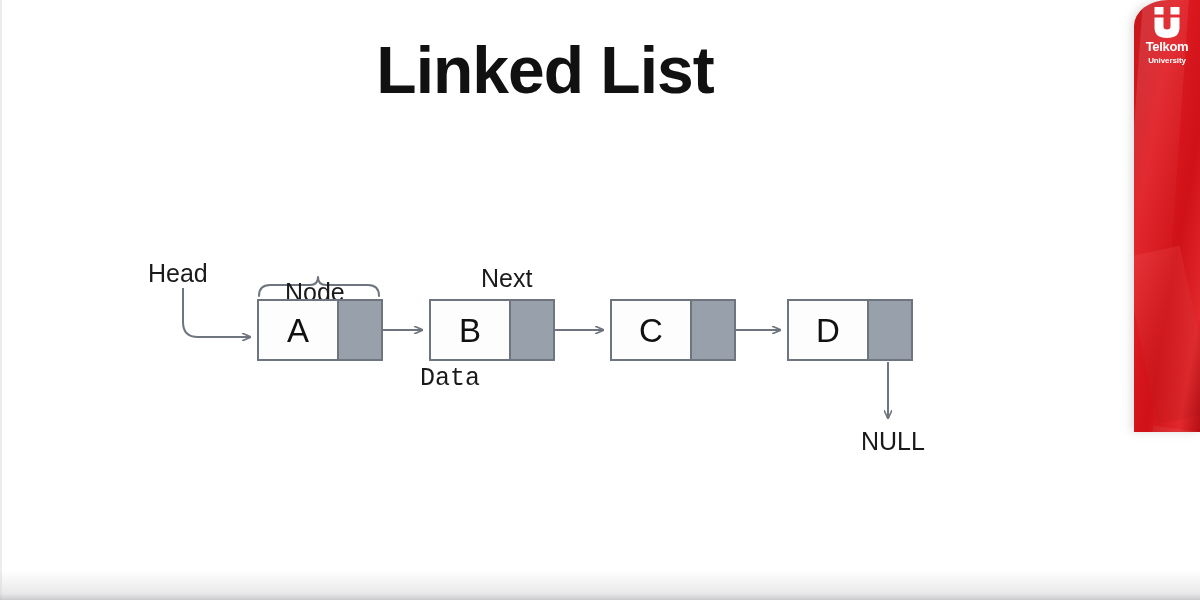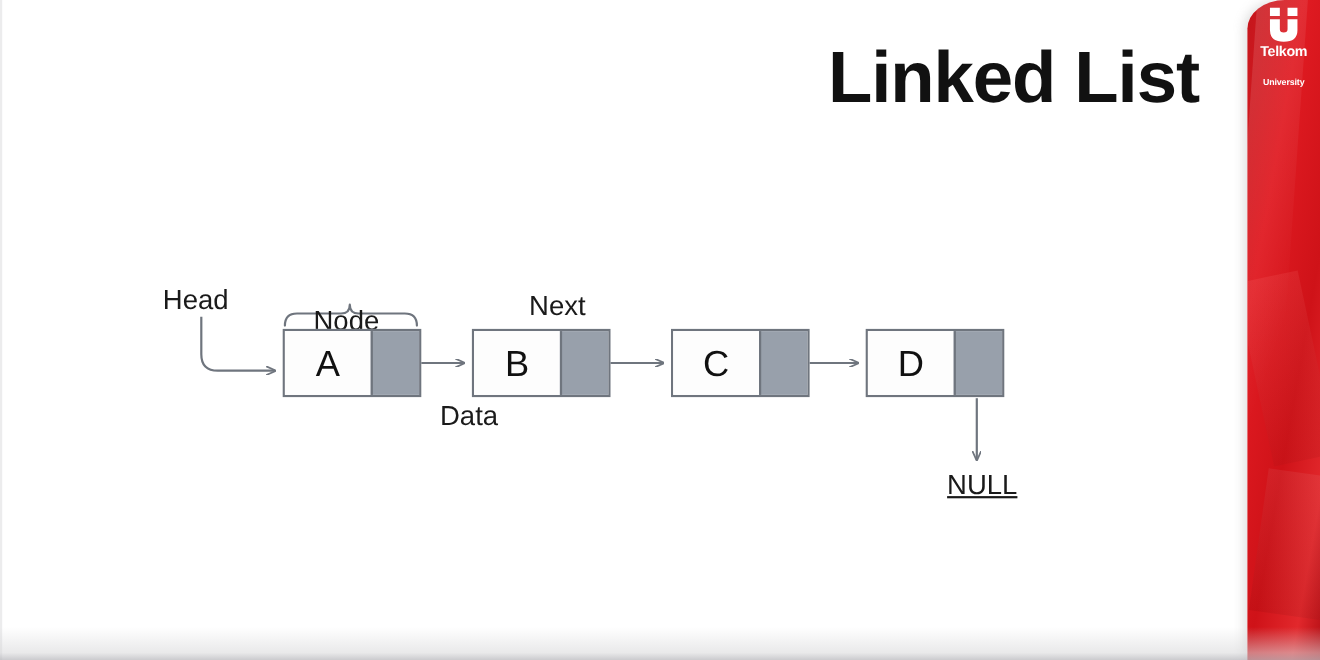--- a/index.html
+++ b/index.html
@@ -31,33 +31,33 @@
     width: 1200px; height: 30px;
     background: linear-gradient(to bottom, rgba(255,255,255,0) 0%, rgba(215,215,217,0.55) 78%, rgba(185,185,190,0.75) 100%);
     pointer-events: none;
   }
 
   
   .slide-title {
     position: absolute;
     left: 0; top: 36px;
     width: 1090px;
-    text-align: right;
+    text-align: center;
     font-size: 66px;
     font-weight: bold;
     letter-spacing: -1px;
     color: #111111;
     line-height: 1.05;
   }
 
   
   .brand-band {
     position: absolute;
     top: 0; left: 1134px;
-    width: 66px; height: 600px;
+    width: 66px; height: 432px;
     background: linear-gradient(100deg, #c3161c 0%, #e01b22 30%, #cf1218 62%, #e2282c 85%, #b50f15 100%);
     border-top-left-radius: 34px 26px;
     box-shadow: -3px 0 10px rgba(150,150,150,0.30);
     overflow: hidden;
   }
   .brand-band .sheen {
     position: absolute;
     left: -12px; top: 0;
     width: 46px; height: 600px;
     background: linear-gradient(105deg, rgba(255,255,255,0.13), rgba(255,255,255,0) 60%);
@@ -92,21 +92,21 @@
     line-height: 1.0;
     margin-top: 1px;
   }
   .brand-sub {
     display: block;
     color: #ffffff;
     font-size: 8px;
     font-weight: bold;
     letter-spacing: -0.1px;
     line-height: 1.0;
-    margin-top: 18px;
+    margin-top: 4px;
   }
 
   
   #diagram {
     position: absolute;
     left: 0; top: 0;
     width: 1200px; height: 600px;
   }
   .dg-label {
     position: absolute;
@@ -171,23 +171,23 @@
 
       <line x1="888" y1="362" x2="888" y2="418" stroke="#6f757e" stroke-width="2" marker-end="url(#arrowhead)"></line>
     </svg>
 
     <div class="dg-label" style="left:148px; top:261px;">Head</div>
 
     <div class="dg-label" style="left:285px; top:240px;margin-top:40px;">Node</div>
 
     <div class="dg-label" style="left:481px; top:266px;">Next</div>
 
-    <div class="dg-label" style="left:400px; top:366px;">Data</div>
-
-    <div class="dg-label" style="left:861px; top:429px;text-decoration:underline;">NULL</div>
+    <div class="dg-label" style="left:420px; top:366px;font-family:Liberation Mono, monospace;">Data</div>
+
+    <div class="dg-label" style="left:861px; top:429px;">NULL</div>
 
     <div class="node" style="left:257px; top:299px;">
       <div class="cell-data">A</div>
       <div class="cell-next"></div>
     </div>
 
     <div class="node" style="left:429px; top:299px;">
       <div class="cell-data">B</div>
       <div class="cell-next"></div>
     </div>

